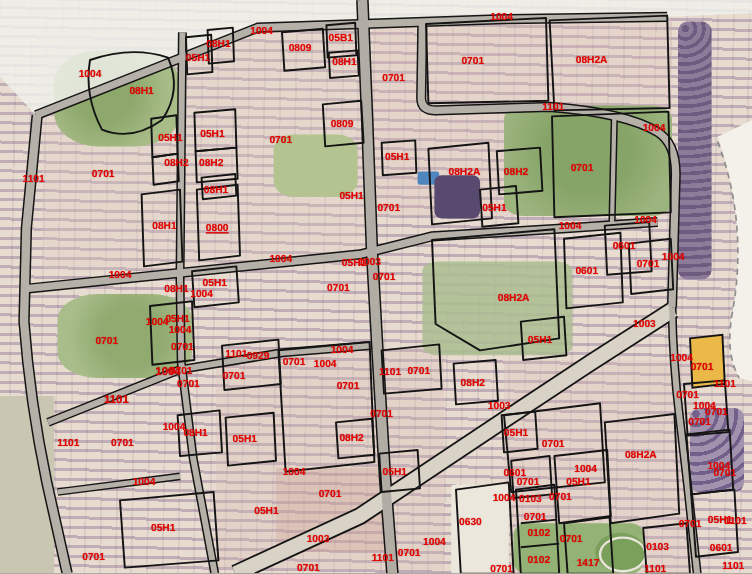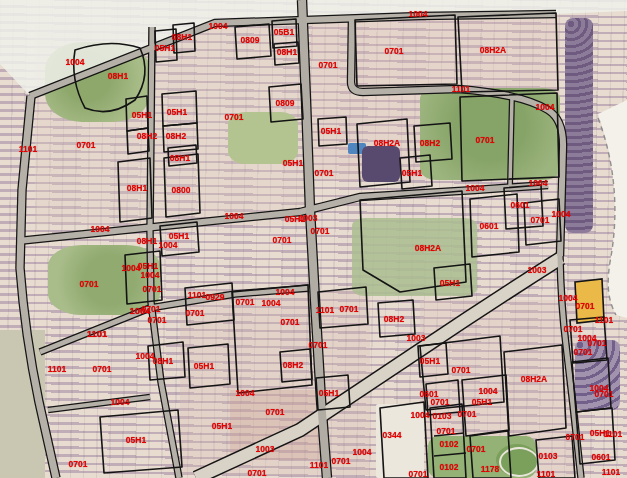--- a/index.html
+++ b/index.html
@@ -169,21 +169,21 @@
       <div style="left: 545px; top: 107px;">1004</div>
       <div style="left: 485px; top: 140px;">0701</div>
       <div style="left: 142px; top: 115px;">05H1</div>
       <div style="left: 177px; top: 112px;">05H1</div>
       <div style="left: 147px; top: 136px;">08H2</div>
       <div style="left: 176px; top: 136px;">08H2</div>
       <div style="left: 86px; top: 145px;">0701</div>
       <div style="left: 234px; top: 117px;">0701</div>
       <div style="left: 180px; top: 158px;">08H1</div>
       <div style="left: 137px; top: 188px;">08H1</div>
-      <div style="left: 181px; top: 190px;">0800</div>
+      <div style="left: 181px; top: 190px; text-decoration: underline;">0800</div>
       <div style="left: 293px; top: 163px;">05H1</div>
       <div style="left: 324px; top: 173px;">0701</div>
       <div style="left: 331px; top: 131px;">05H1</div>
       <div style="left: 412px; top: 173px;">05H1</div>
       <div style="left: 430px; top: 143px;">08H2</div>
       <div style="left: 387px; top: 143px;">08H2A</div>
       <div style="left: 475px; top: 188px;">1004</div>
       <div style="left: 538px; top: 183px;">1004</div>
       <div style="left: 520px; top: 205px;">0601</div>
       <div style="left: 489px; top: 226px;">0601</div>
@@ -242,27 +242,27 @@
       <div style="left: 430px; top: 361px;">05H1</div>
       <div style="left: 461px; top: 370px;">0701</div>
       <div style="left: 534px; top: 379px;">08H2A</div>
       <div style="left: 429px; top: 394px;">0601</div>
       <div style="left: 440px; top: 402px;">0701</div>
       <div style="left: 488px; top: 391px;">1004</div>
       <div style="left: 482px; top: 402px;">05H1</div>
       <div style="left: 420px; top: 415px;">1004</div>
       <div style="left: 442px; top: 416px;">0103</div>
       <div style="left: 467px; top: 414px;">0701</div>
-      <div style="left: 392px; top: 435px;">0344</div>
+      <div style="left: 392px; top: 435px;">0630</div>
       <div style="left: 446px; top: 431px;">0701</div>
       <div style="left: 449px; top: 444px;">0102</div>
       <div style="left: 449px; top: 467px;">0102</div>
       <div style="left: 418px; top: 474px;">0701</div>
       <div style="left: 476px; top: 449px;">0701</div>
-      <div style="left: 490px; top: 469px;">1178</div>
+      <div style="left: 490px; top: 469px;">1417</div>
       <div style="left: 537px; top: 270px;">1003</div>
       <div style="left: 568px; top: 298px;">1004</div>
       <div style="left: 585px; top: 306px;">0701</div>
       <div style="left: 604px; top: 320px;">1101</div>
       <div style="left: 573px; top: 329px;">0701</div>
       <div style="left: 587px; top: 338px;">1004</div>
       <div style="left: 597px; top: 343px;">0701</div>
       <div style="left: 583px; top: 352px;">0701</div>
       <div style="left: 599px; top: 388px;">1004</div>
       <div style="left: 604px; top: 394px;">0701</div>

